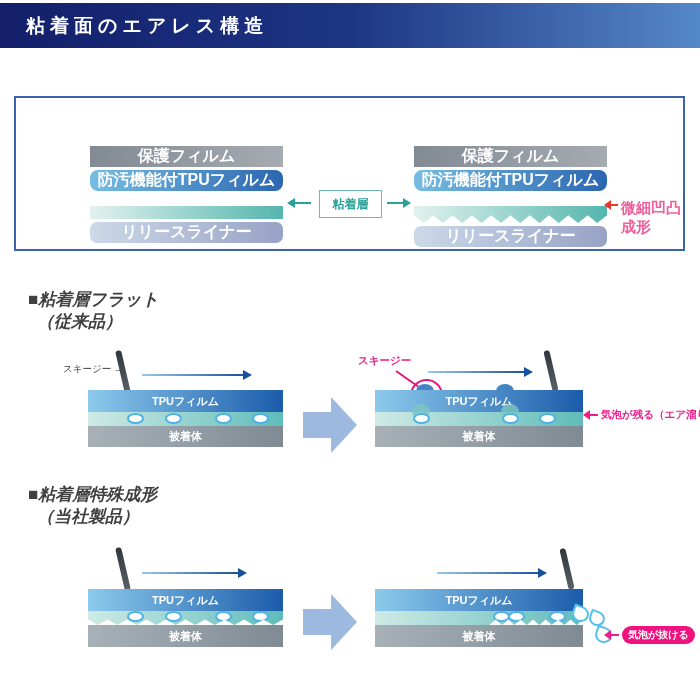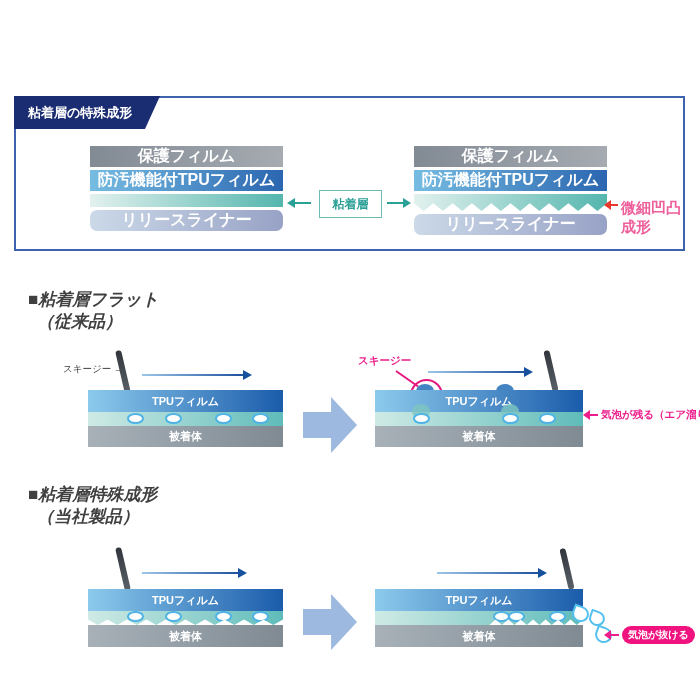--- a/index.html
+++ b/index.html
@@ -17,21 +17,21 @@
   .sbox{position:absolute;left:14px;top:96px;width:671px;height:155px;
         border:2px solid #3f62ac;background:#fff;box-sizing:border-box;}
   .sbox-label{position:absolute;left:-2px;top:-2px;width:146px;height:33px;
               background:#1b2d72;color:#fff;font-size:13px;font-weight:bold;
               line-height:33px;padding-left:14px;box-sizing:border-box;
               clip-path:polygon(0 0,100% 0,calc(100% - 15px) 100%,0 100%);}
   .stack{position:absolute;width:193px;top:48px;}
   .layer{position:relative;width:100%;display:flex;align-items:center;justify-content:center;
          color:#fff;font-size:16px;font-weight:bold;}
   .l-prot{height:21px;background:linear-gradient(90deg,#828a94,#a6abb1);margin-bottom:3px;}
-  .l-tpu {height:21px;background:linear-gradient(90deg,#76bce2,#2b66b0);margin-bottom:3px;}
+  .l-tpu {height:21px;background:linear-gradient(90deg,#76bce2,#2b66b0);margin-bottom:15px;border-radius:8px;}
   .l-adh {height:13px;background:linear-gradient(90deg,#e2f1ee,#54b6ae);margin-bottom:3px;}
   .l-adh-wavy{height:17px;background:linear-gradient(90deg,#e2f1ee,#54b6ae);margin-bottom:2px;
       clip-path:polygon(0 0,100% 0,100% 55%,95% 100%,90% 55%,85% 100%,80% 55%,75% 100%,70% 55%,65% 100%,60% 55%,55% 100%,50% 55%,45% 100%,40% 55%,35% 100%,30% 55%,25% 100%,20% 55%,15% 100%,10% 55%,5% 100%,0 55%);}
   .l-liner{height:21px;background:linear-gradient(90deg,#ccd9e8,#98a2c6);border-radius:7px;}
 
   .adh-callout{position:absolute;left:303px;top:92px;width:61px;height:26px;
                border:1px solid #6bbab4;display:flex;align-items:center;justify-content:center;
                color:#2aa096;font-size:12px;font-weight:bold;background:#fff;}
 
   
@@ -84,23 +84,25 @@
   .pink-line{position:absolute;width:27px;height:2px;background:#e4187e;transform:rotate(35deg);transform-origin:left center;}
   .badge{position:absolute;background:#f0137f;color:#fff;font-size:10px;font-weight:bold;
          height:18px;display:flex;align-items:center;justify-content:center;padding:0 6px;}
   .sq-label{position:absolute;color:#3d3d3d;font-size:9.5px;}
 </style>
 </head>
 <body>
 
 <div id="canvas">
 
+  <div class="banner">
+    <span>粘着面のエアレス構造</span>
+  </div>
 
   <div class="sbox">
-    <div class="sbox-label">粘着層の特殊成形</div>
 
     <div class="stack" style="left:74px;">
       <div class="layer l-prot">保護フィルム</div>
       <div class="layer l-tpu">防汚機能付TPUフィルム</div>
       <div class="layer l-adh"></div>
       <div class="layer l-liner">リリースライナー</div>
     </div>
 
     <div class="tarrow teal hl" style="left:271px;top:100px;width:24px;">
       <span class="head-l"></span>

